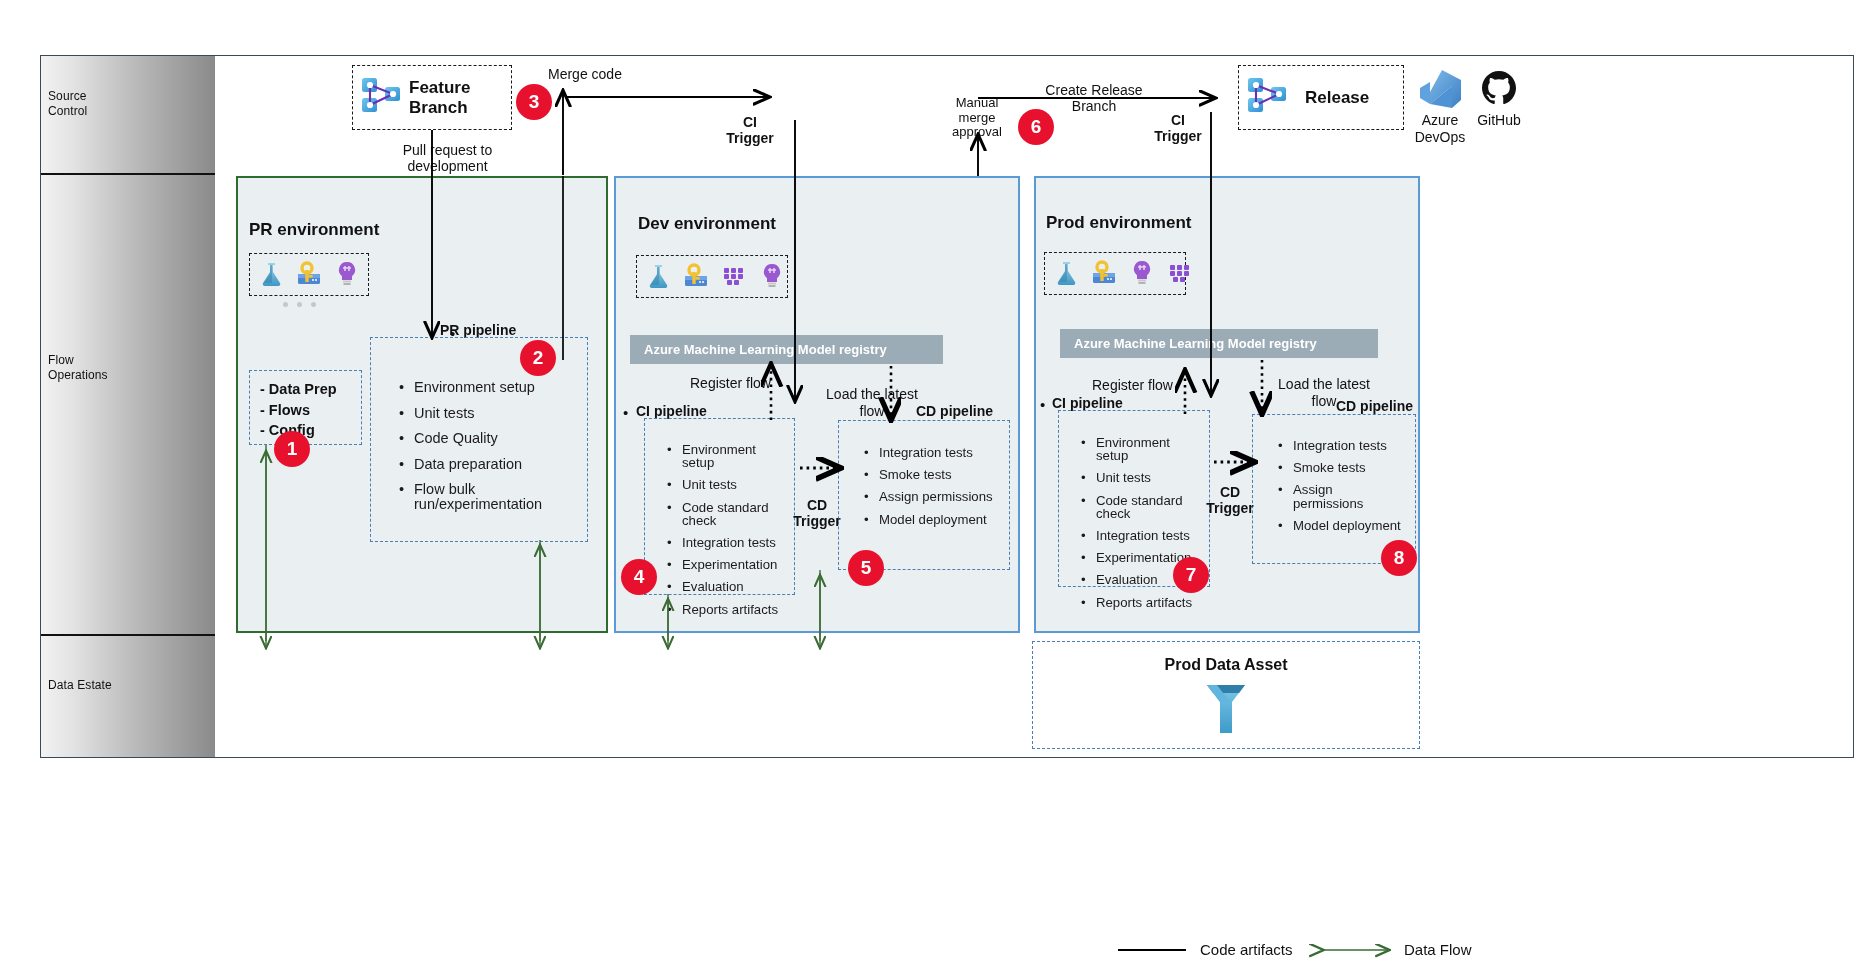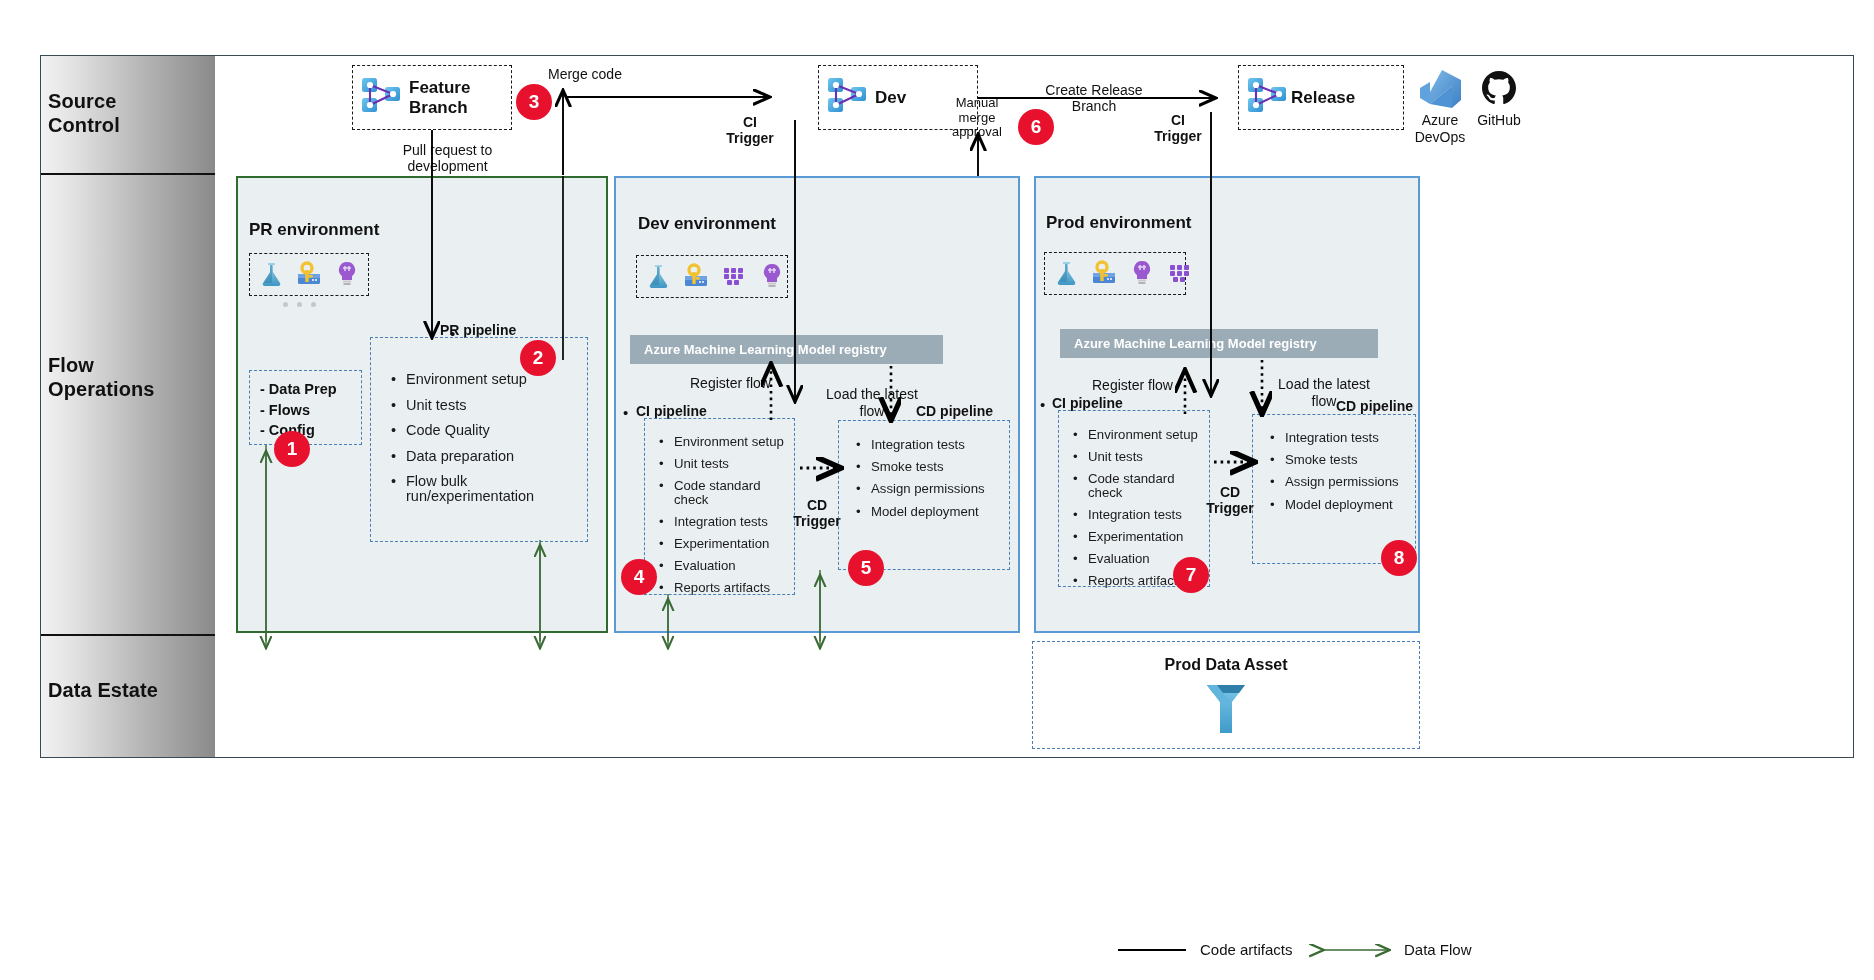--- a/index.html
+++ b/index.html
@@ -9,21 +9,21 @@
   
   .frame{position:absolute;left:40px;top:55px;width:1814px;height:703px;border:1.5px solid #3a4a55;box-sizing:border-box;}
 
   
   .band{position:absolute;left:41px;width:174px;
         background:linear-gradient(to right,#f2f2f2 0%,#e3e3e3 18%,#b9b9b9 55%,#8a8a8a 100%);}
   .band-1{top:56px;height:117px;}
   .band-2{top:175px;height:459px;}
   .band-3{top:636px;height:121px;}
   .band-div{position:absolute;left:41px;width:174px;height:2px;background:#111;}
-  .band-label{position:absolute;font-weight:bold;font-size:20px;line-height:1.22;color:#111;
+  .band-label{position:absolute;font-weight:normal;font-size:12px;line-height:1.22;color:#111;
               letter-spacing:.1px;}
 
   
   .env{position:absolute;background:#eaeff2;box-sizing:border-box;}
   .env-pr{left:236px;top:176px;width:372px;height:457px;border:2px solid #2f6b2f;}
   .env-dev{left:614px;top:176px;width:406px;height:457px;border:2px solid #5b9bd5;}
   .env-prod{left:1034px;top:176px;width:386px;height:457px;border:2px solid #5b9bd5;}
   .env-title{position:absolute;font-weight:bold;font-size:17px;color:#111;}
 
   
@@ -35,21 +35,21 @@
   .ic{width:28px;height:28px;flex:0 0 auto;}
 
   
   .dots{position:absolute;display:flex;gap:9px;}
   .dots i{width:5px;height:5px;border-radius:50%;background:#c4c8cc;display:block;}
 
   
   .bullets{position:absolute;font-size:14.5px;color:#1b1b1b;line-height:1.0;}
   .bullets li{margin-bottom:11px;list-style:none;position:relative;padding-left:15px;}
   .bullets li:before{content:"\2022";position:absolute;left:0;top:0;}
-  .bullets ul{margin:8px;padding:0;}
+  .bullets ul{margin:16px;padding:0;}
   .bullets-sm li{margin-bottom:9px;font-size:13.2px;}
 
   .cfgbox{position:absolute;font-weight:bold;font-size:14.5px;line-height:1.42;color:#111;
           padding:8px 10px;box-sizing:border-box;}
 
   .lbl{position:absolute;font-size:14px;color:#111;line-height:1.15;}
   .lbl-b{font-weight:bold;}
   .lbl-c{text-align:center;}
 
   
@@ -121,39 +121,23 @@
           <path d="M9 9 L32 18 L9 29 Z" fill="none" stroke="#6b2fb5" stroke-width="2.1"></path>
           <circle cx="9" cy="9" r="3.1" fill="#fff"></circle>
           <circle cx="9" cy="29" r="3.1" fill="#fff"></circle>
           <circle cx="32" cy="18" r="3.1" fill="#fff"></circle>
         </svg>
       </span>
       <span style="font-weight:bold;font-size:17px;line-height:1.12;white-space:pre-line">Feature Branch</span>
     </div>
   </div>
 
-  <div class="dbox" style="left:818px;top:65px;width:160px;height:65px">
-    <div style="display:flex;align-items:center;height:100%;padding-left:8px;gap:6px">
-      <span>
-        <svg width="42" height="40" viewBox="0 0 42 40">
-          <rect x="1" y="2" width="15" height="14" rx="2.5" fill="url(#gRepo)"></rect>
-          <rect x="1" y="22" width="15" height="14" rx="2.5" fill="url(#gRepo)"></rect>
-          <rect x="24" y="11" width="15" height="14" rx="2.5" fill="url(#gRepo)"></rect>
-          <path d="M9 9 L32 18 L9 29 Z" fill="none" stroke="#6b2fb5" stroke-width="2.1"></path>
-          <circle cx="9" cy="9" r="3.1" fill="#fff"></circle>
-          <circle cx="9" cy="29" r="3.1" fill="#fff"></circle>
-          <circle cx="32" cy="18" r="3.1" fill="#fff"></circle>
-        </svg>
-      </span>
-      <span style="font-weight:bold;font-size:17px">Dev</span>
-    </div>
-  </div>
 
   <div class="dbox" style="left:1238px;top:65px;width:166px;height:65px">
-    <div style="display:flex;align-items:center;height:100%;padding-left:8px;gap:2px">
+    <div style="display:flex;align-items:center;height:100%;padding-left:8px;gap:16px">
       <span>
         <svg width="42" height="40" viewBox="0 0 42 40">
           <rect x="1" y="2" width="15" height="14" rx="2.5" fill="url(#gRepo)"></rect>
           <rect x="1" y="22" width="15" height="14" rx="2.5" fill="url(#gRepo)"></rect>
           <rect x="24" y="11" width="15" height="14" rx="2.5" fill="url(#gRepo)"></rect>
           <path d="M9 9 L32 18 L9 29 Z" fill="none" stroke="#6b2fb5" stroke-width="2.1"></path>
           <circle cx="9" cy="9" r="3.1" fill="#fff"></circle>
           <circle cx="9" cy="29" r="3.1" fill="#fff"></circle>
           <circle cx="32" cy="18" r="3.1" fill="#fff"></circle>
         </svg>

